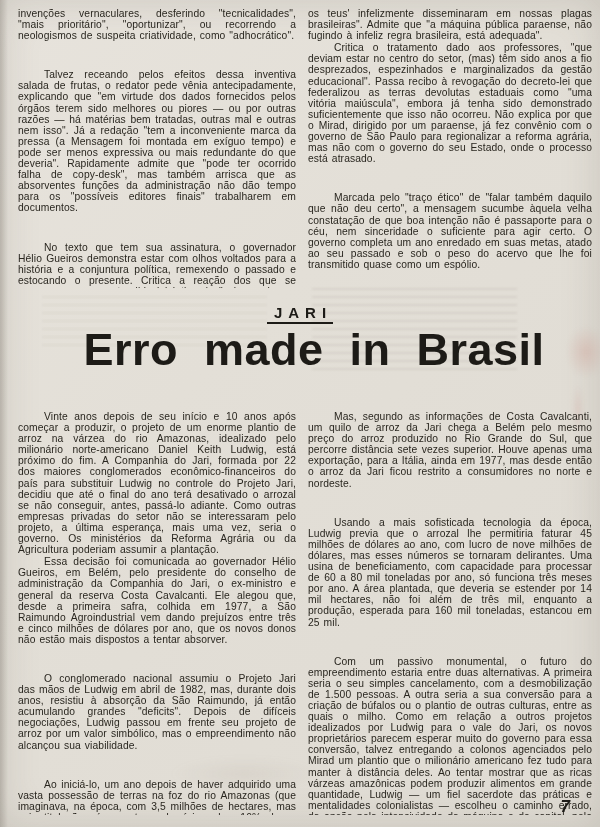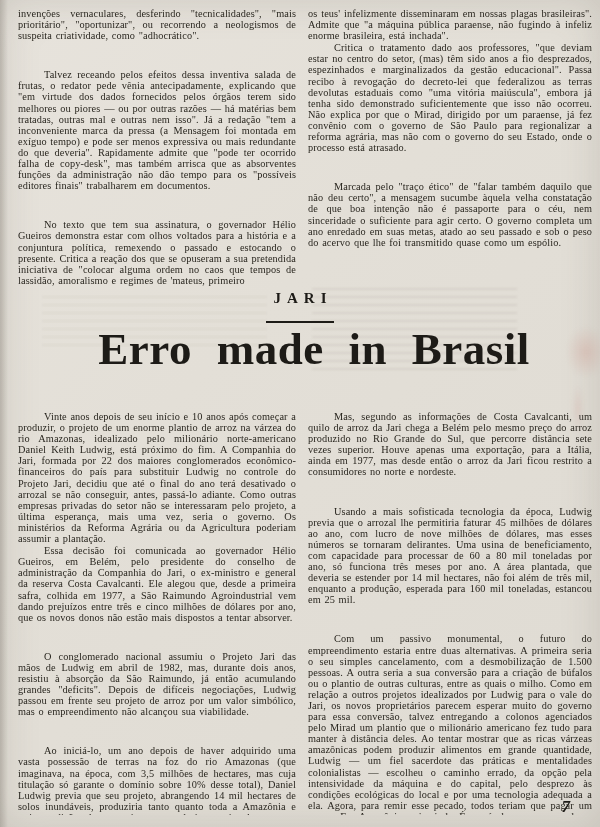--- a/index.html
+++ b/index.html
@@ -6,21 +6,21 @@
     margin: 0;
     padding: 0;
     background: #b9b5ae;
   }
   .page {
     position: relative;
     width: 600px;
     height: 827px;
     margin: 0 auto;
     background: linear-gradient(135deg, #e7e3dc 0%, #e3dfd7 40%, #dfdbd3 100%);
-    font-family: Liberation Serif, serif;
+    font-family: Liberation Sans, sans-serif;
     color: #29261f;
     overflow: hidden;
     box-shadow: inset 0 0 40px rgba(90,82,70,0.18);
   }
   .edge-shade {
     position: absolute;
     left: 0; top: 0; bottom: 0;
     width: 8px;
     background: linear-gradient(90deg, rgba(70,62,52,0.22), rgba(70,62,52,0));
     pointer-events: none;
@@ -55,21 +55,22 @@
     text-align: center;
   }
   .kicker {
     display: inline-block;
     font-size: 15px;
     font-weight: bold;
     letter-spacing: 6px;
     text-indent: 6px;
     color: #1d1b17;
     border-bottom: 2.5px solid #1d1b17;
-    padding: 0 1px 14px 1px;
+    padding: 0 1px 1px 1px;
+    margin-top: 15px;
   }
   .title {
     margin-top: 2px;
     font-size: 45px;
     font-weight: bold;
     letter-spacing: 0.5px;
     word-spacing: 13px;
     color: #1d1b17;
     line-height: 48px;
     margin-left: 28px;
@@ -141,21 +142,21 @@
   <div class="stain-b"></div>
   <div class="stain-c"></div>
 
   <div class="cols cols-top">
     <div class="col col-left">
       <p>invenções vernaculares, desferindo "tecnicalidades", "mais prioritário", "oportunizar", ou recorrendo a neologismos de suspeita criatividade, como "adhocrático".</p>
       <p class="ind">Talvez receando pelos efeitos dessa inventiva salada de frutas, o redator pede vênia antecipadamente, explicando que "em virtude dos dados fornecidos pelos órgãos terem sido melhores ou piores — ou por outras razões — há matérias bem tratadas, outras mal e outras nem isso". Já a redação "tem a inconveniente marca da pressa (a Mensagem foi montada em exíguo tempo) e pode ser menos expressiva ou mais redundante do que deveria". Rapidamente admite que "pode ter ocorrido falha de copy-desk", mas também arrisca que as absorventes funções da administração não dão tempo para os "possíveis editores finais" trabalharem em documentos.</p>
       <p class="ind">No texto que tem sua assinatura, o governador Hélio Gueiros demonstra estar com olhos voltados para a história e a conjuntura política, remexendo o passado e estocando o presente. Critica a reação dos que se opuseram a sua pretendida iniciativa de "colocar alguma ordem no caos que tempos de lassidão, amoralismo e regimes de 'mateus, primeiro</p>
     </div>
     <div class="col col-right">
-      <p>os teus' infelizmente disseminaram em nossas plagas brasileiras". Admite que "a máquina pública paraense, não fugindo à infeliz enorme brasileira, está inchada".</p>
+      <p>os teus' infelizmente disseminaram em nossas plagas brasileiras". Admite que "a máquina pública paraense, não fugindo à infeliz regra brasileira, está adequada".</p>
       <p class="ind gap">Critica o tratamento dado aos professores, "que deviam estar no centro do setor, (mas) têm sido anos a fio desprezados, espezinhados e marginalizados da gestão educacional". Passa recibo à revogação do decreto-lei que federalizou as terras devolutas estaduais como "uma vitória maiúscula", embora já tenha sido demonstrado suficientemente que isso não ocorreu. Não explica por que o Mirad, dirigido por um paraense, já fez convênio com o governo de São Paulo para regionalizar a reforma agrária, mas não com o governo do seu Estado, onde o processo está atrasado.</p>
       <p class="ind">Marcada pelo "traço ético" de "falar também daquilo que não deu certo", a mensagem sucumbe àquela velha constatação de que boa intenção não é passaporte para o céu, nem sinceridade o suficiente para agir certo. O governo completa um ano enredado em suas metas, atado ao seu passado e sob o peso do acervo que lhe foi transmitido quase como um espólio.</p>
     </div>
   </div>
 
   <div class="headline">
     <div class="kicker">JARI</div>
     <div class="title">Erro made in Brasil</div>
   </div>
 

